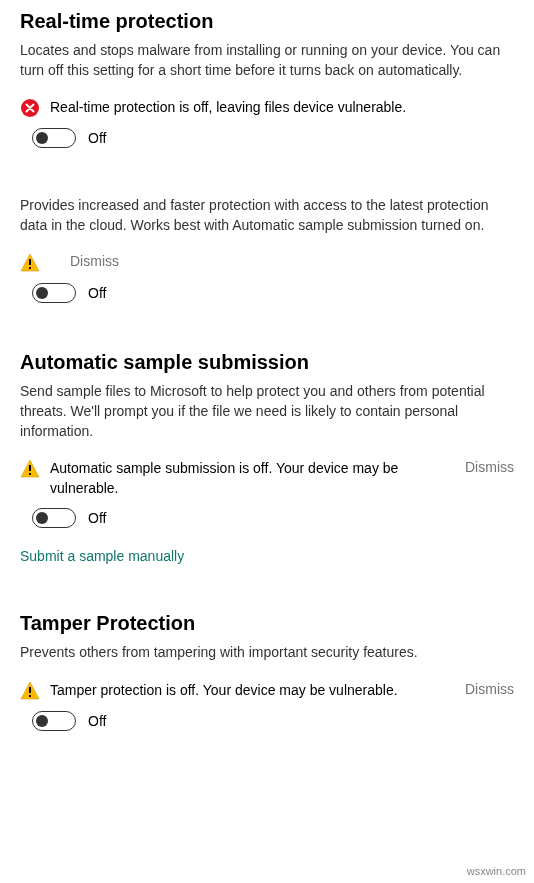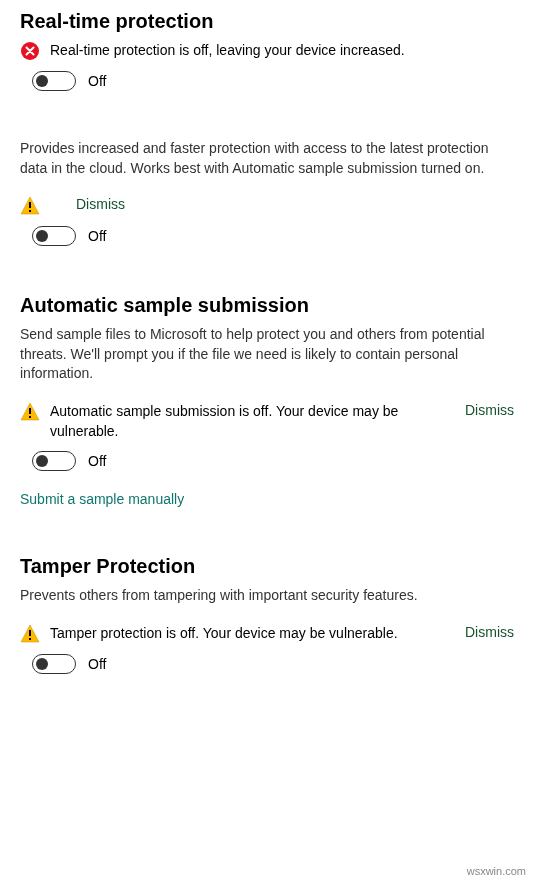--- a/index.html
+++ b/index.html
@@ -4,42 +4,43 @@
   <style>
     * { box-sizing: border-box; margin: 0; padding: 0; }
     body { font-family: "Segoe UI", -apple-system, sans-serif; background: #fff; color: #000; width: 534px; padding: 10px 20px; font-size: 14px; }
     .section { margin-bottom: 48px; }
     .section:last-child { margin-bottom: 0; }
     .section-title { font-size: 20px; font-weight: 600; margin-bottom: 8px; }
     .section-desc { color: #333; line-height: 1.4; margin-bottom: 18px; }
     .status-row { display: flex; align-items: flex-start; gap: 10px; margin-bottom: 10px; }
     .status-icon { flex: 0 0 20px; width: 20px; height: 20px; }
     .status-text { flex: 1; line-height: 1.4; }
-    .dismiss-link { color: #14532d; font-size: 14px; cursor: pointer; white-space: nowrap; margin-left: 26px; }
+    .dismiss-link { color: #737373; font-size: 14px; cursor: pointer; white-space: nowrap; margin-left: 20px; }
     .toggle-row { display: flex; align-items: center; gap: 12px; padding-left: 12px; }
     .toggle { position: relative; width: 44px; height: 20px; border: 1px solid #333; border-radius: 10px; background: #fff; cursor: pointer; }
     .toggle-knob { position: absolute; left: 3px; top: 3px; width: 12px; height: 12px; background: #333; border-radius: 50%; }
     .toggle-label { font-size: 14px; }
     .link { color: #0f766e; cursor: pointer; display: inline-block; margin-top: 20px; }
     .watermark { position: fixed; bottom: 6px; right: 8px; font-size: 11px; color: #888; }
     svg { display: block; }
   </style>
 </head>
 <body>
 
 <div class="section">
   <div class="section-title">Real-time protection</div>
+  <div class="section-desc">Locates and stops malware from installing or running on your device. You can turn off this setting for a short time before it turns back on automatically.</div>
   <div class="status-row">
     <div class="status-icon">
       <svg viewBox="0 0 20 20">
           <circle cx="10" cy="10" r="9" fill="#e81123"></circle>
           <path d="M6.5 6.5 L13.5 13.5 M13.5 6.5 L6.5 13.5" stroke="#fff" stroke-width="2" stroke-linecap="round"></path>
         </svg>
     </div>
-    <div class="status-text">Real-time protection is off, leaving your device increased.</div>
+    <div class="status-text">Real-time protection is off, leaving files device vulnerable.</div>
   </div>
   <div class="toggle-row">
     <div class="toggle">
         <div class="toggle-knob"></div>
       </div>
     <div class="toggle-label">Off</div>
   </div>
 </div>
 
 <div class="section">

